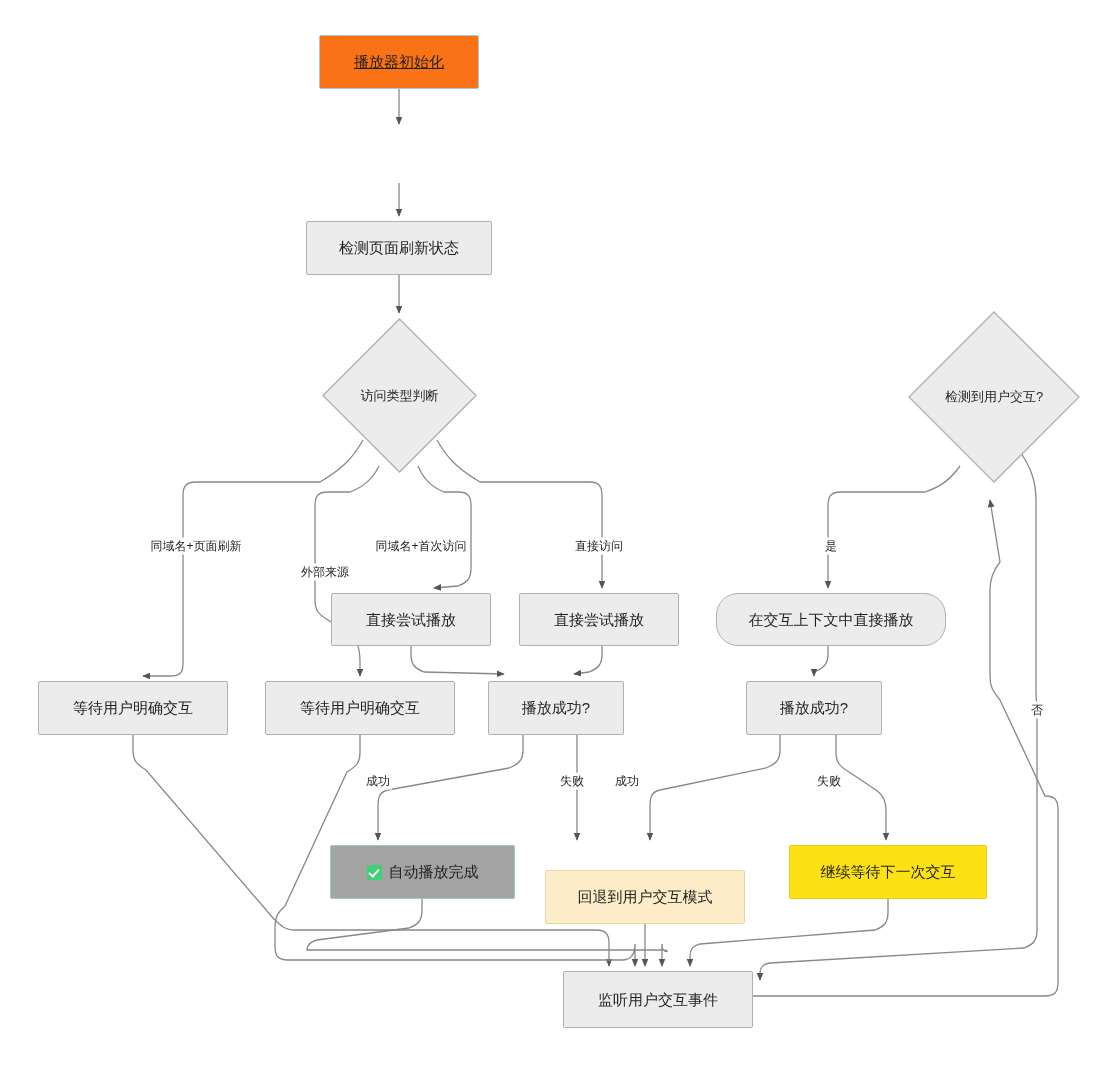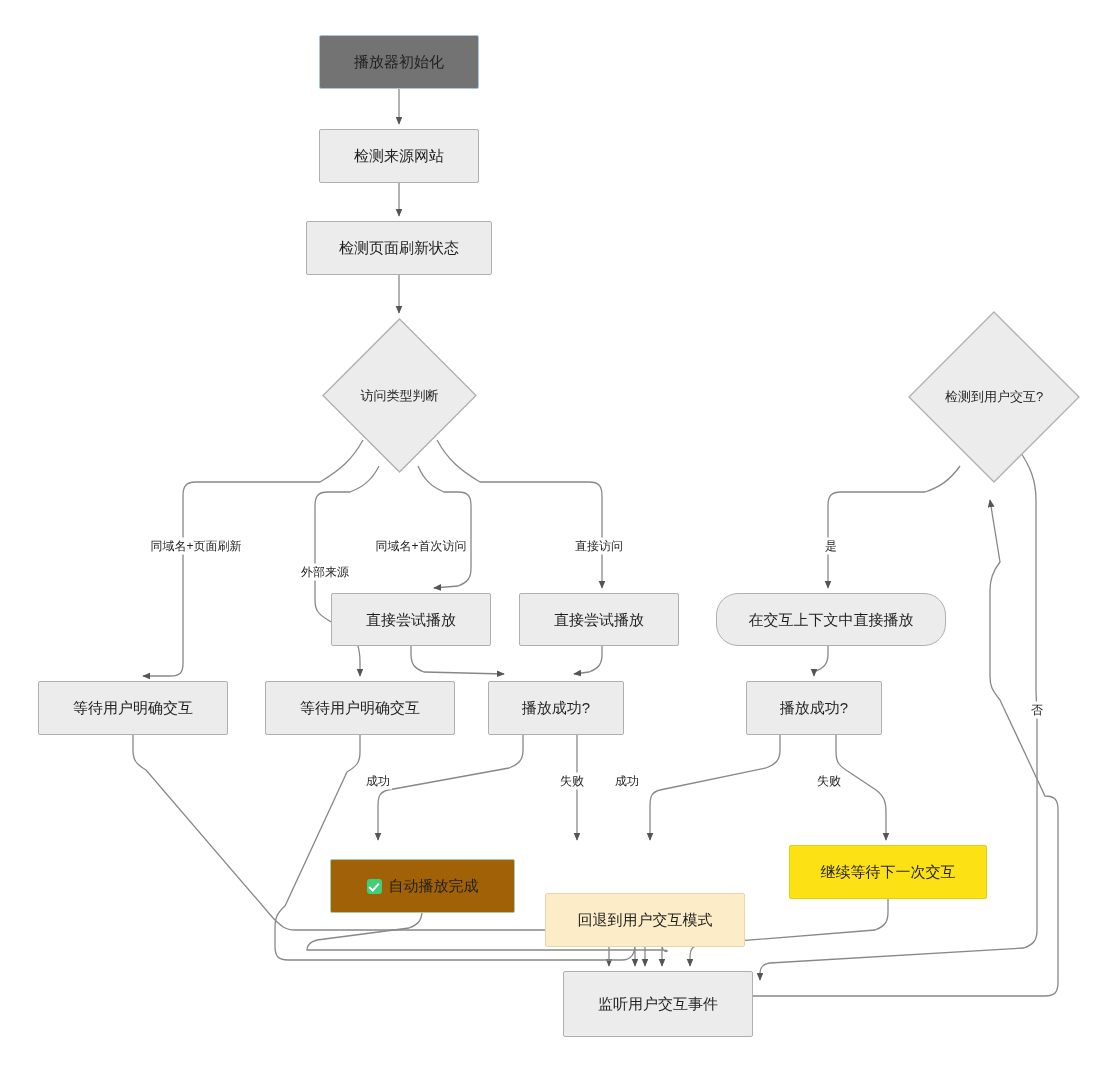--- a/index.html
+++ b/index.html
@@ -3,22 +3,22 @@
 <meta charset="utf-8">
 <style>
   html,body{margin:0;padding:0;background:#ffffff;}
   body{font-family:"Liberation Sans","DejaVu Sans",sans-serif;}
   #canvas{position:relative;width:1117px;height:1065px;background:#ffffff;overflow:hidden;}
   #edges{position:absolute;left:0;top:0;width:1117px;height:1065px;}
   .node{position:absolute;box-sizing:border-box;display:flex;align-items:center;
         justify-content:center;font-size:15px;color:#1f1f1f;line-height:1.2;
         border:1px solid #b0b0b0;background:#ececec;border-radius:2px;
         text-align:center;white-space:nowrap;}
-  .node.start{background:#737373;border-color:#a8c6dc;}
-  .node.green{background:#a16207;border-color:#9ccfae;margin-top:14px;}
+  .node.start{background:#f97316;border-color:#a8c6dc;text-decoration:underline;}
+  .node.green{background:#a3a3a3;border-color:#9ccfae;}
   .node.cream{background:#fcecc7;border-color:#e8d6a8;}
   .node.yellow{background:#fce215;border-color:#e6cf10;}
   .diamond{position:absolute;}
   .diamond .shape{position:absolute;left:0;top:0;width:100%;height:100%;}
   .diamond .dlabel{position:absolute;left:0;top:0;width:100%;height:100%;
         display:flex;align-items:center;justify-content:center;
         font-size:13px;color:#1f1f1f;white-space:nowrap;}
   .elabel{position:absolute;font-size:12px;color:#1f1f1f;white-space:nowrap;
         background:#ffffff;padding:0 2px;transform:translate(-50%,-50%);}
   .chk{display:inline-block;width:15px;height:15px;border-radius:3px;
@@ -88,23 +88,20 @@
       <path d="M1019,450 C1030,466 1036,480 1036,500 L1036,690 C1036,700 1037,704 1037,714
                L1037,930 C1037,940 1034,944 1024,948 L770,963 C762,964 760,968 760,974
                L760,980"></path>
     </g>
   </svg>
 
   <div class="node start" style="left:319px;top:35px;width:160px;height:54px;">
     <span class="nlabel">播放器初始化</span>
   </div>
 
-  <div class="node" style="left:319px;top:129px;width:160px;height:54px;">
-    <span class="nlabel">检测来源网站</span>
-  </div>
 
   <div class="node" style="left:306px;top:221px;width:186px;height:54px;">
     <span class="nlabel">检测页面刷新状态</span>
   </div>
 
   <div class="diamond" style="left:322px;top:318px;width:155px;height:155px;">
     <svg class="shape" viewBox="0 0 155 155">
       <polygon points="77.5,1 154,77.5 77.5,154 1,77.5" fill="#ececec" stroke="#b0b0b0" stroke-width="1.3"></polygon>
     </svg>
     <div class="dlabel">访问类型判断</div>
@@ -145,29 +142,29 @@
     <span class="nlabel">播放成功?</span>
   </div>
 
   <div class="node green" style="left:330px;top:845px;width:185px;height:54px;">
     <span class="nlabel">
       <span class="chk"></span>
       <span>自动播放完成</span>
     </span>
   </div>
 
-  <div class="node cream" style="left:545px;top:893px;width:200px;height:54px;">
+  <div class="node cream" style="left:545px;top:870px;width:200px;height:54px;">
     <span class="nlabel">回退到用户交互模式</span>
   </div>
 
   <div class="node yellow" style="left:789px;top:845px;width:198px;height:54px;text-align:right;">
     <span class="nlabel">继续等待下一次交互</span>
   </div>
 
-  <div class="node" style="left:563px;top:971px;width:190px;height:66px;">
+  <div class="node" style="left:563px;top:971px;width:190px;height:57px;">
     <span class="nlabel">监听用户交互事件</span>
   </div>
 
   <div class="elabel" style="left:196px;top:546px;">同域名+页面刷新</div>
   <div class="elabel" style="left:325px;top:572px;">外部来源</div>
   <div class="elabel" style="left:421px;top:546px;">同域名+首次访问</div>
   <div class="elabel" style="left:599px;top:546px;">直接访问</div>
   <div class="elabel" style="left:831px;top:546px;">是</div>
   <div class="elabel" style="left:378px;top:781px;">成功</div>
   <div class="elabel" style="left:572px;top:781px;">失败</div>

